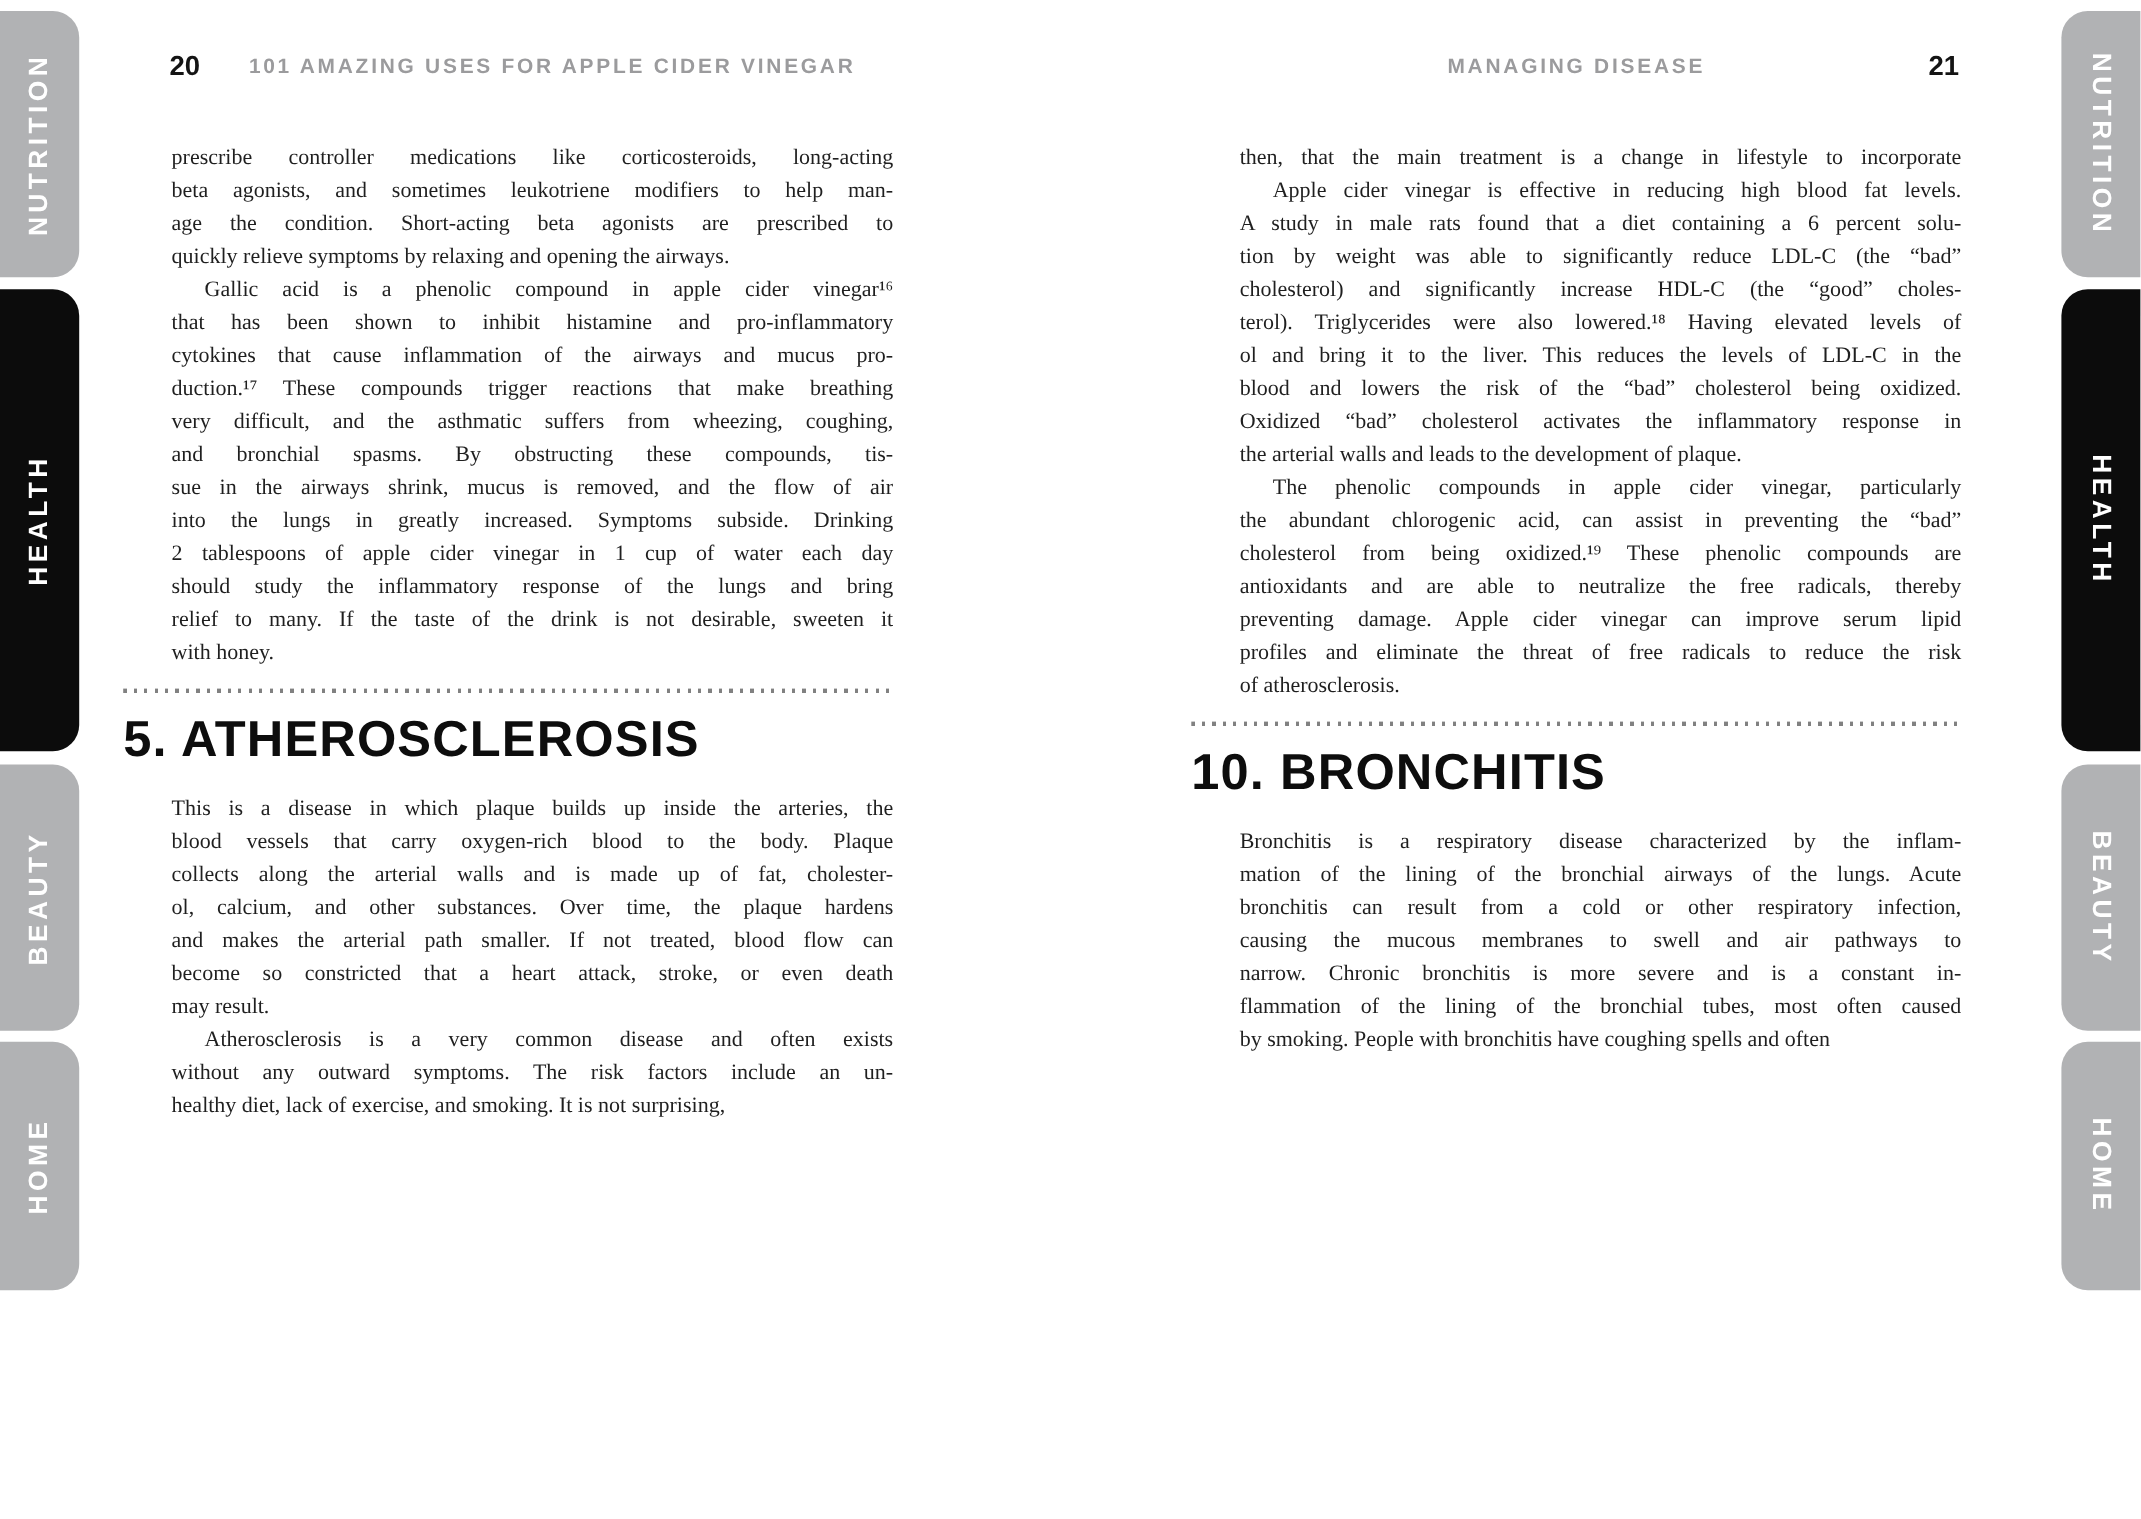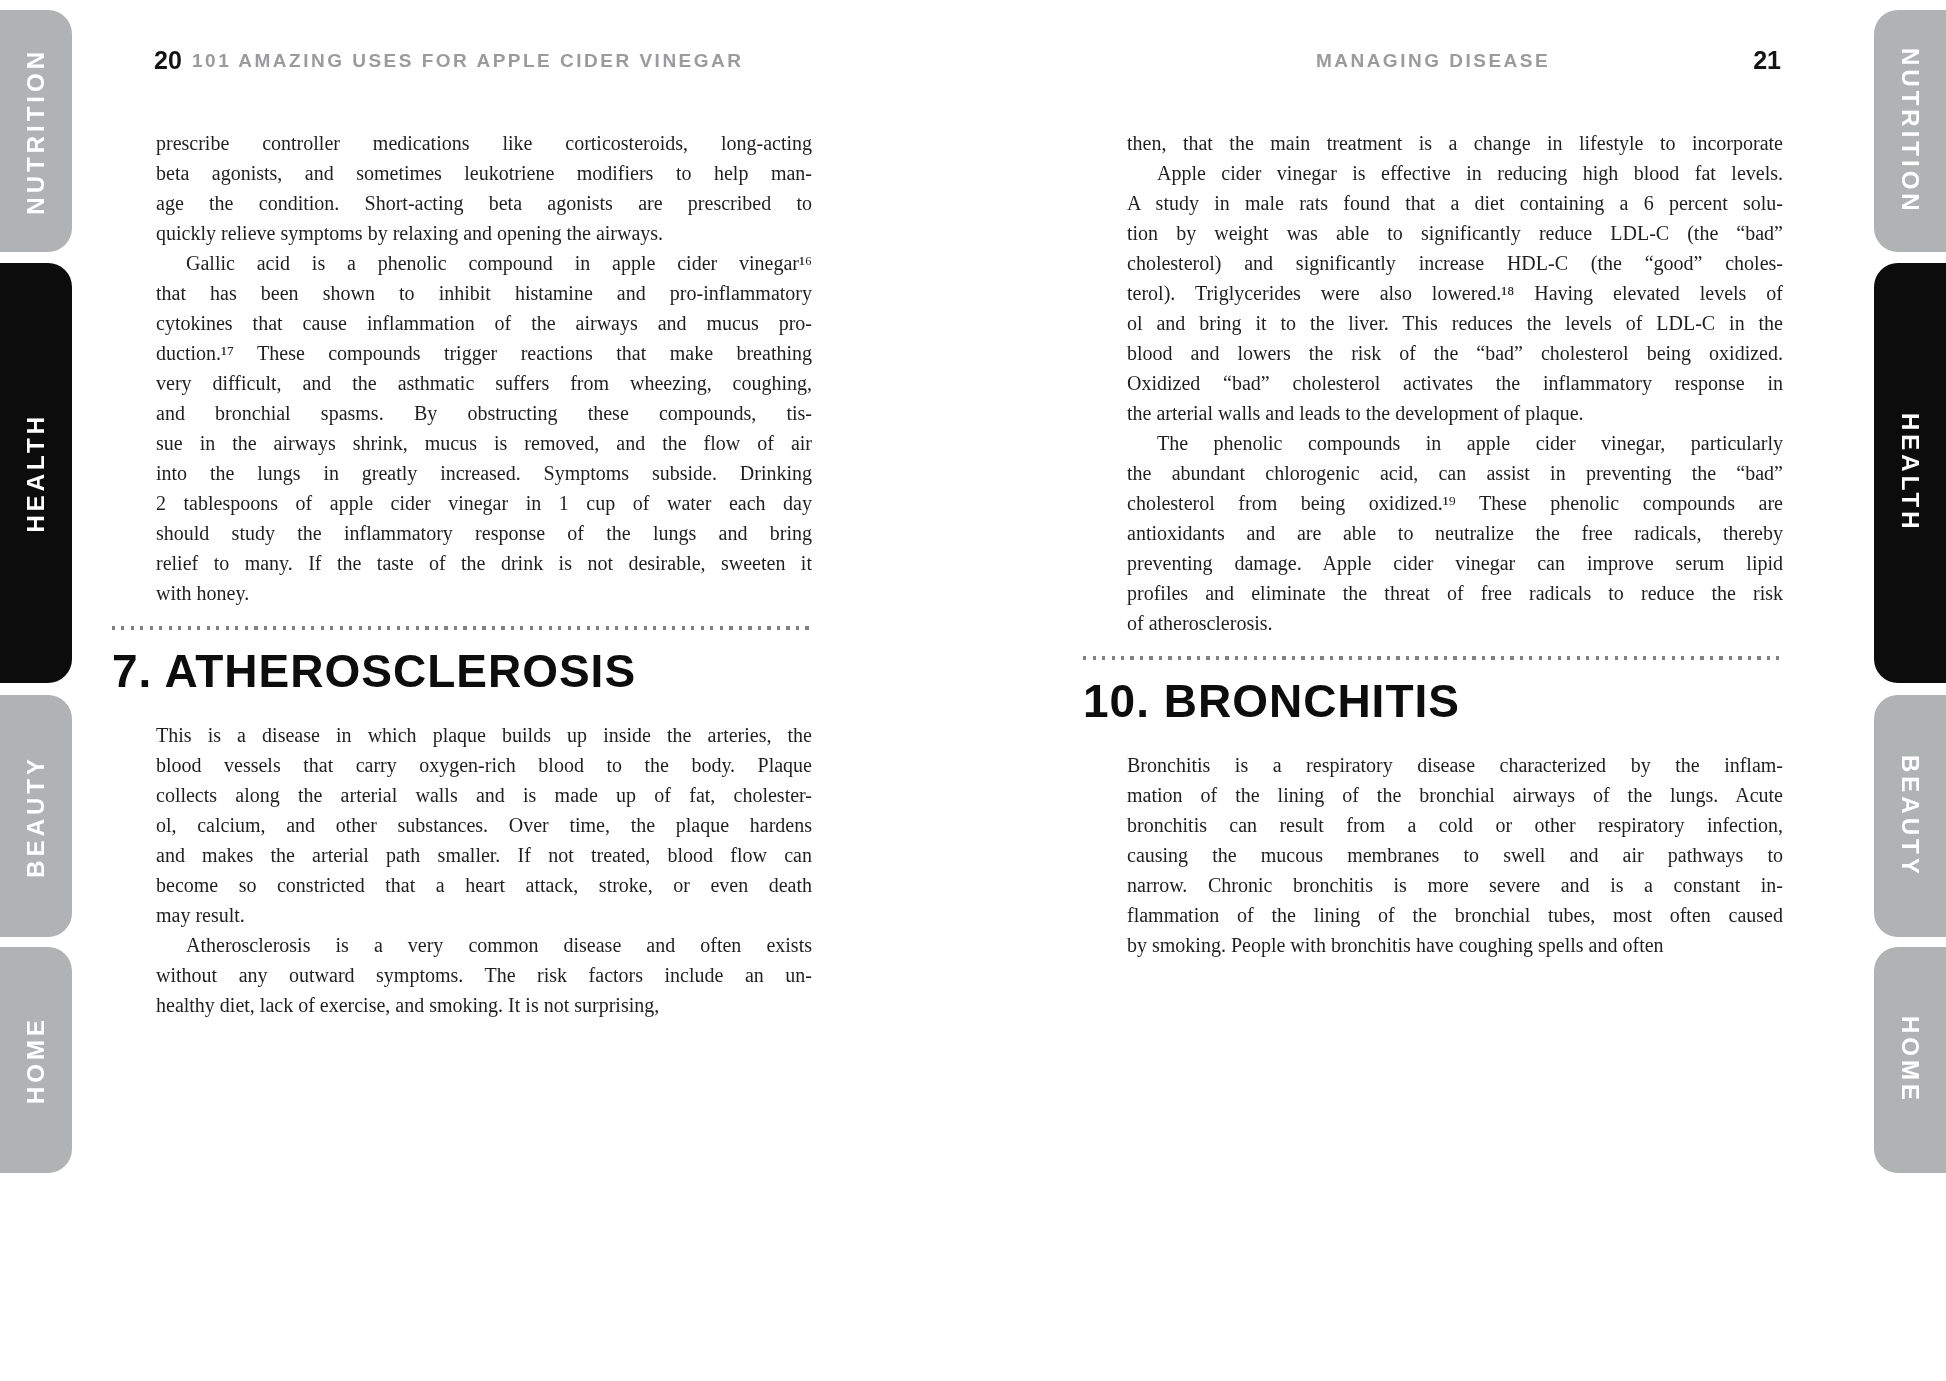--- a/index.html
+++ b/index.html
@@ -50,21 +50,21 @@
   }
   .running-head {
     position: absolute; top: 4px; left: 0; width: 100%;
     text-align: center;
     font-weight: bold;
     font-size: 19px;
     letter-spacing: 2.5px;
     color: #9b9b9d;
     white-space: nowrap;
   }
-  .page-left  .running-head { text-align: left; padding-left: 80px; box-sizing: border-box; }
+  .page-left  .running-head { text-align: center; padding-left: 80px; box-sizing: border-box; }
   .page-number {
     position: absolute; top: 0;
     font-weight: bold;
     font-size: 25px;
     color: #141414;
     margin-left: 40px;
   }
   .page-left  .page-number { left: 2px; }
   .page-right .page-number { right: 2px; }
 
@@ -139,21 +139,21 @@
           <div class="line">very difficult, and the asthmatic suffers from wheezing, coughing,</div>
           <div class="line">and bronchial spasms. By obstructing these compounds, tis-</div>
           <div class="line">sue in the airways shrink, mucus is removed, and the flow of air</div>
           <div class="line">into the lungs in greatly increased. Symptoms subside. Drinking</div>
           <div class="line">2 tablespoons of apple cider vinegar in 1 cup of water each day</div>
           <div class="line">should study the inflammatory response of the lungs and bring</div>
           <div class="line">relief to many. If the taste of the drink is not desirable, sweeten it</div>
           <div class="line last">with honey.</div>
         </div>
         <div class="divider"></div>
-        <h2 class="section-heading">7. ATHEROSCLEROSIS</h2>
+        <h2 class="section-heading">5. ATHEROSCLEROSIS</h2>
         <div class="para">
           <div class="line">This is a disease in which plaque builds up inside the arteries, the</div>
           <div class="line">blood vessels that carry oxygen-rich blood to the body. Plaque</div>
           <div class="line">collects along the arterial walls and is made up of fat, cholester-</div>
           <div class="line">ol, calcium, and other substances. Over time, the plaque hardens</div>
           <div class="line">and makes the arterial path smaller. If not treated, blood flow can</div>
           <div class="line">become so constricted that a heart attack, stroke, or even death</div>
           <div class="line last">may result.</div>
         </div>
         <div class="para indent">

